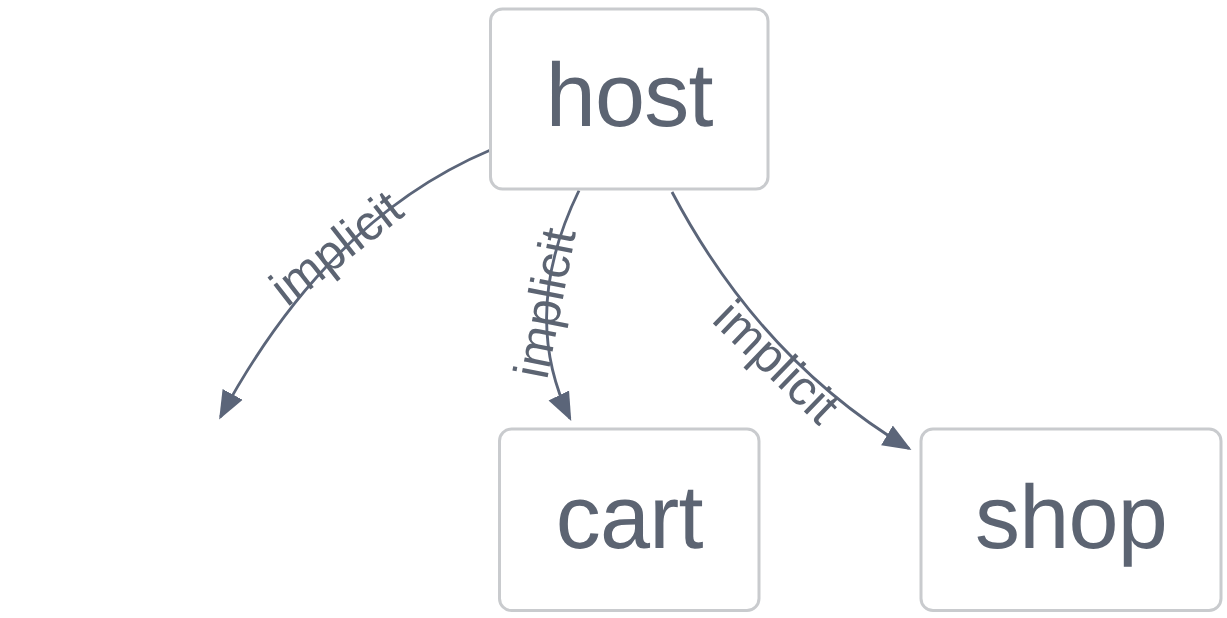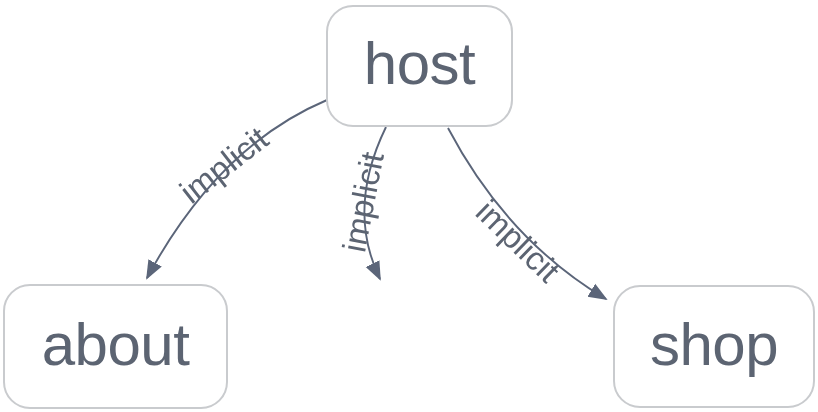--- a/index.html
+++ b/index.html
@@ -28,21 +28,21 @@
     stroke: var(--edge-color, #5b6579);
     stroke-width: 1.9;
   }
   .arrowhead {
     fill: var(--edge-color, #5b6579);
   }
   .node {
     position: absolute;
     background: var(--node-fill, #ffffff);
     border: 2px solid var(--node-border, #c9cbce);
-    border-radius: 27px;
+    border-radius: 9px;
     display: flex;
     align-items: center;
     justify-content: center;
     box-sizing: border-box;
     cursor: default;
   }
   .node-label {
     color: var(--node-text, #5c6472);
     font-size: 60px;
     line-height: 1;
@@ -81,24 +81,24 @@
     </defs>
     <path class="edge-path" d="M 327 100 Q 218 146 147 278" marker-end="url(#arrow)"></path>
     <path class="edge-path" d="M 386 127 Q 346 209 380 279" marker-end="url(#arrow)"></path>
     <path class="edge-path" d="M 448 128 Q 507 240 606 299" marker-end="url(#arrow)"></path>
   </svg>
 
   <div class="node node-host">
     <span class="node-label">host</span>
   </div>
 
-  <div class="node node-about">
-    <span class="node-label">about</span>
+
+  <div class="node node-cart">
+    <span class="node-label">cart</span>
   </div>
-
 
   <div class="node node-shop">
     <span class="node-label">shop</span>
   </div>
 
   <span class="edge-label edge-label-1">implicit</span>
   <span class="edge-label edge-label-2">implicit</span>
   <span class="edge-label edge-label-3">implicit</span>
 
 </div>

